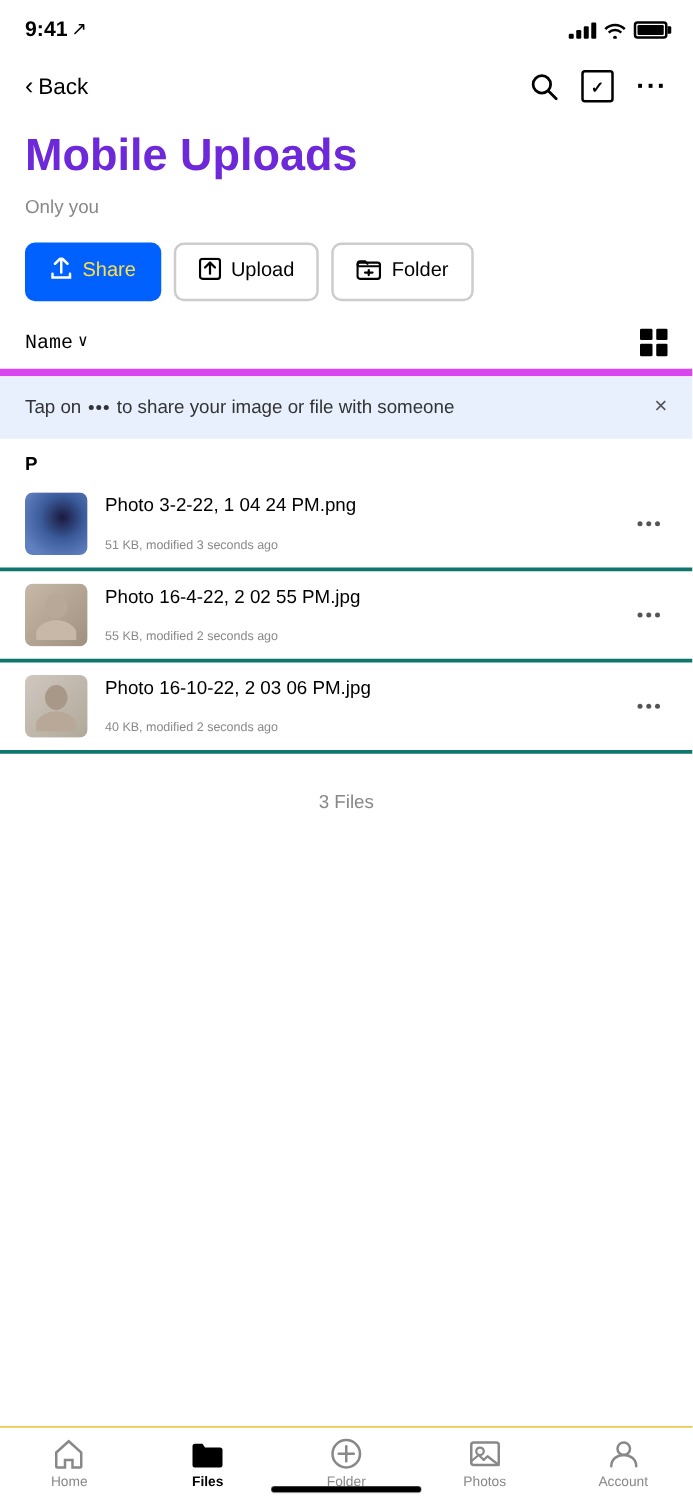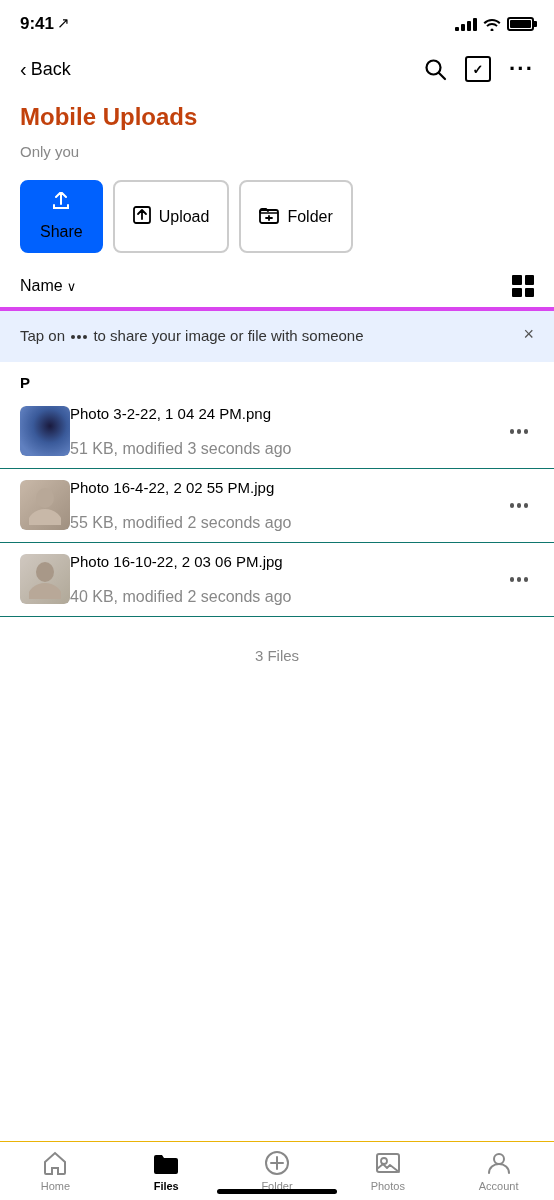--- a/index.html
+++ b/index.html
@@ -125,23 +125,23 @@
       align-items: center;
       justify-content: center;
       font-size: 14px;
     }
 
     
     .page-header {
       padding: 10px 20px 6px 20px;
     }
     .page-title {
-      font-size: 24px;
+      font-size: 36px;
       font-weight: 700;
-      color: #c2410c;
+      color: #6d28d9;
       line-height: 1.1;
     }
     .page-subtitle {
       font-size: 15px;
       color: #888;
       margin-top: 13px;
     }
 
     
     .action-buttons {
@@ -159,35 +159,35 @@
       padding: 10px 18px;
       font-size: 16px;
       font-weight: 500;
       cursor: pointer;
       background: #fff;
       white-space: nowrap;
     }
     .action-btn.primary {
       background: #0061fe;
       border-color: #0061fe;
-      color: #000000;
-      flex-direction: column;
+      color: #fde047;
     }
     .action-btn.secondary {
       background: #fff;
       color: #000;
     }
 
     
     .sort-bar {
       display: flex;
       justify-content: space-between;
       align-items: center;
       padding: 8px 20px 10px 20px;
-      border-bottom: 4px solid #d946ef;
+      border-bottom: 6px solid #d946ef;
+      font-family: Liberation Mono, monospace;
     }
     .sort-label {
       font-size: 16px;
       font-weight: 500;
       color: #000;
       display: flex;
       align-items: center;
       gap: 4px;
     }
     .sort-chevron {
@@ -247,21 +247,22 @@
     .section-letter {
       padding: 12px 20px 4px 20px;
       font-size: 15px;
       font-weight: 600;
       color: #000;
     }
     .file-item {
       display: flex;
       align-items: center;
       padding: 10px 20px;
-      border-bottom: 1px solid #0f766e;
+      gap: 14px;
+      border-bottom: 3px solid #0f766e;
     }
     .file-thumb {
       width: 50px;
       height: 50px;
       border-radius: 6px;
       overflow: hidden;
       flex-shrink: 0;
       background: #ddd;
     }
     .thumb-gradient-blue {
@@ -298,21 +299,21 @@
     }
     .file-name {
       font-size: 15px;
       color: #000;
       font-weight: 400;
       white-space: nowrap;
       overflow: hidden;
       text-overflow: ellipsis;
     }
     .file-meta {
-      font-size: 16px;
+      font-size: 10px;
       color: #888;
       margin-top: 18px;
     }
     .file-more {
       background: none;
       border: none;
       cursor: pointer;
       padding: 6px;
       display: flex;
       align-items: center;

